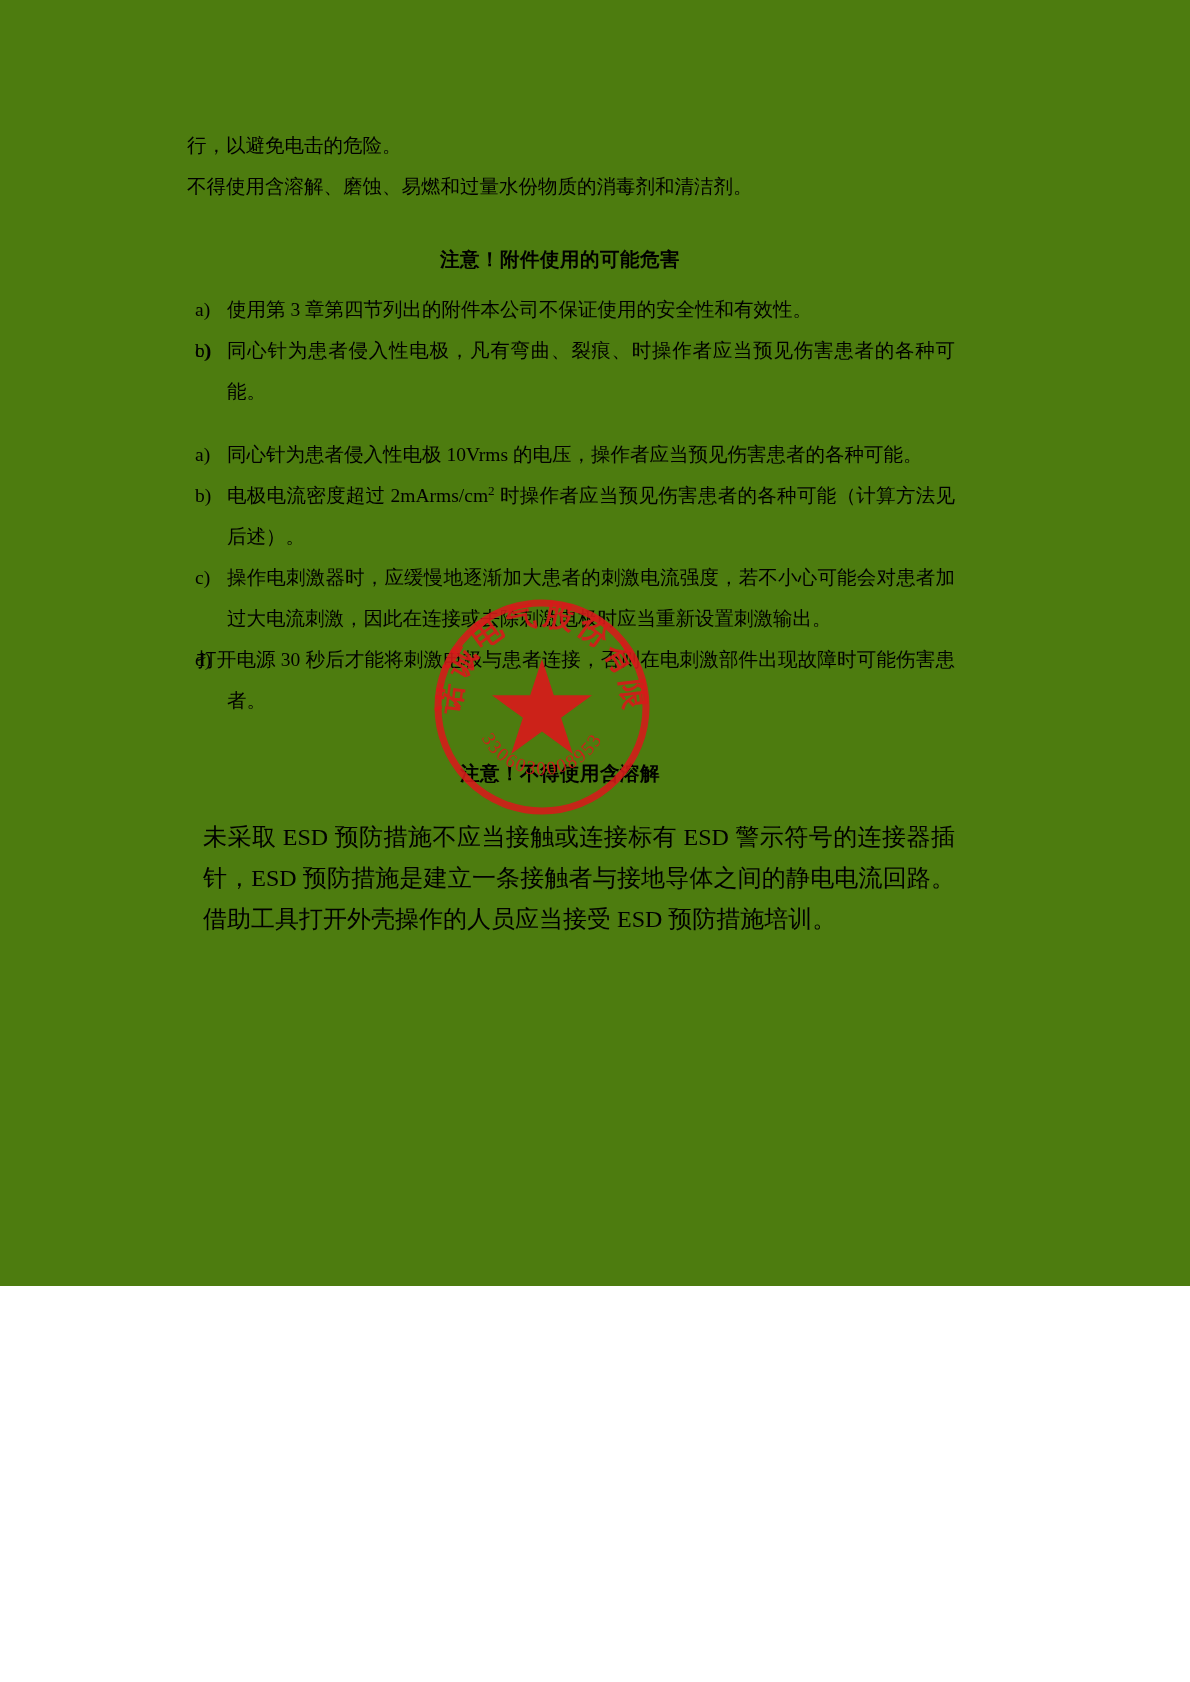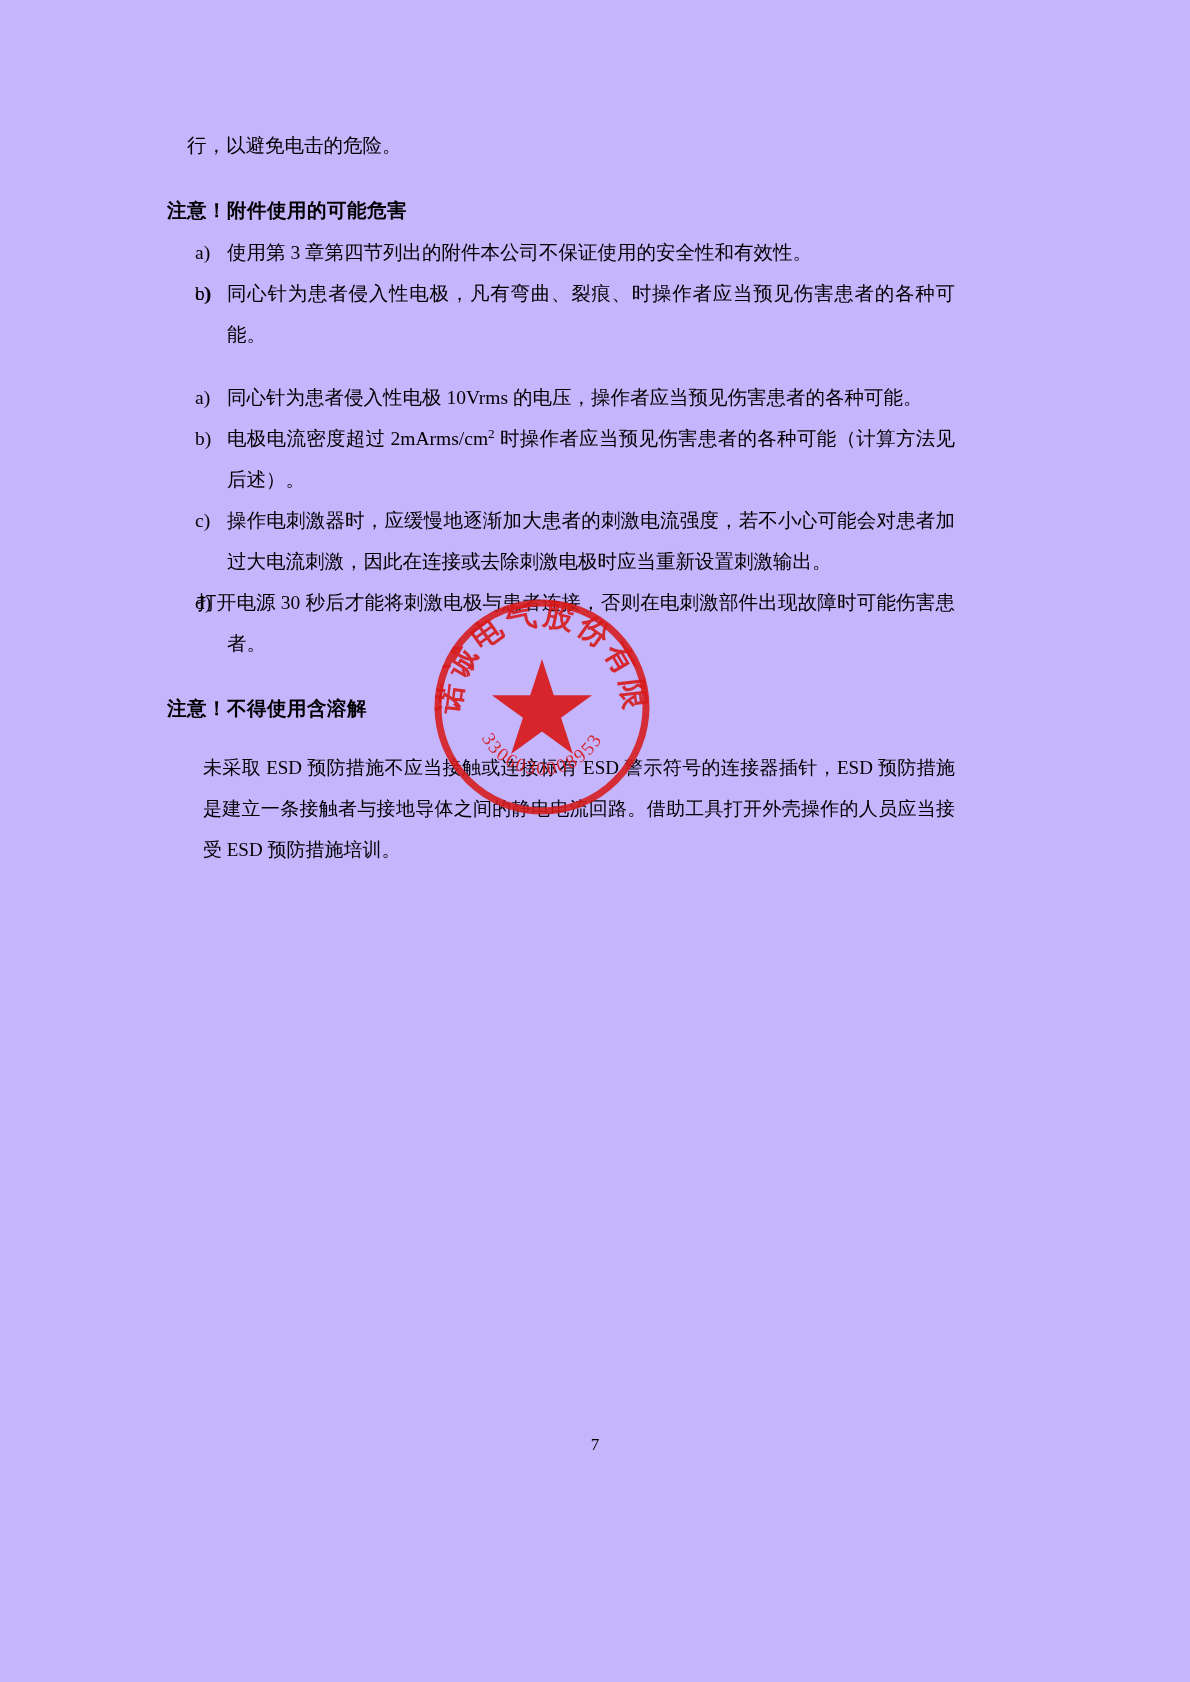--- a/index.html
+++ b/index.html
@@ -3,22 +3,22 @@
 <meta charset="utf-8">
 <style>
   html, body {
     margin: 0;
     padding: 0;
     background: #ffffff;
   }
   .page {
     position: relative;
     width: 1190px;
-    height: 1682px;
-    background: #c4b5fd;
+    height: 1286px;
+    background: #4d7c0f;
     margin: 0 auto;
     overflow: hidden;
     font-family: "Liberation Serif", "DejaVu Serif", serif;
     color: #000000;
   }
   .content {
     position: absolute;
     left: 165px;
     top: 125px;
     width: 790px;
@@ -31,22 +31,23 @@
     margin: 0;
   }
   .indent1 {
     text-indent: 22px;
   }
   .heading {
     font-family: "Liberation Sans", "DejaVu Sans", sans-serif;
     font-weight: bold;
     font-size: 19.5px;
     line-height: 40px;
-    margin: 2px;
+    margin: 10px;
     letter-spacing: 0.5px;
+    text-align: center;
   }
   .spacer-sm { height: 22px; }
   .list {
     margin: 0;
     padding: 0;
     list-style: none;
   }
   .list-item {
     position: relative;
     font-size: 19.5px;
@@ -63,21 +64,21 @@
   }
   .list-item .body.flush {
     margin-left: -30px;
   }
   sup {
     font-size: 0.68em;
     vertical-align: super;
     line-height: 0;
   }
   .body-block {
-    font-size: 19px;
+    font-size: 24px;
     line-height: 41px;
     text-align: justify;
     text-justify: inter-ideograph;
     padding-left: 38px;
   }
   .pagenum {
     position: absolute;
     left: 0;
     right: 0;
     top: 1435px;
@@ -97,20 +98,21 @@
   .stamp svg { display: block; }
 </style>
 </head>
 <body>
 
 <div class="page">
 
   <div class="content">
 
     <p class="para indent1">行，以避免电击的危险。</p>
+    <p class="para indent1">不得使用含溶解、磨蚀、易燃和过量水份物质的消毒剂和清洁剂。</p>
 
     <div class="spacer-sm"></div>
 
     <h2 class="heading">注意！附件使用的可能危害</h2>
     <ul class="list">
       <li class="list-item">
         <span class="marker">a)</span>
         <span class="body">使用第 3 章第四节列出的附件本公司不保证使用的安全性和有效性。</span>
       </li>
       <li class="list-item">

